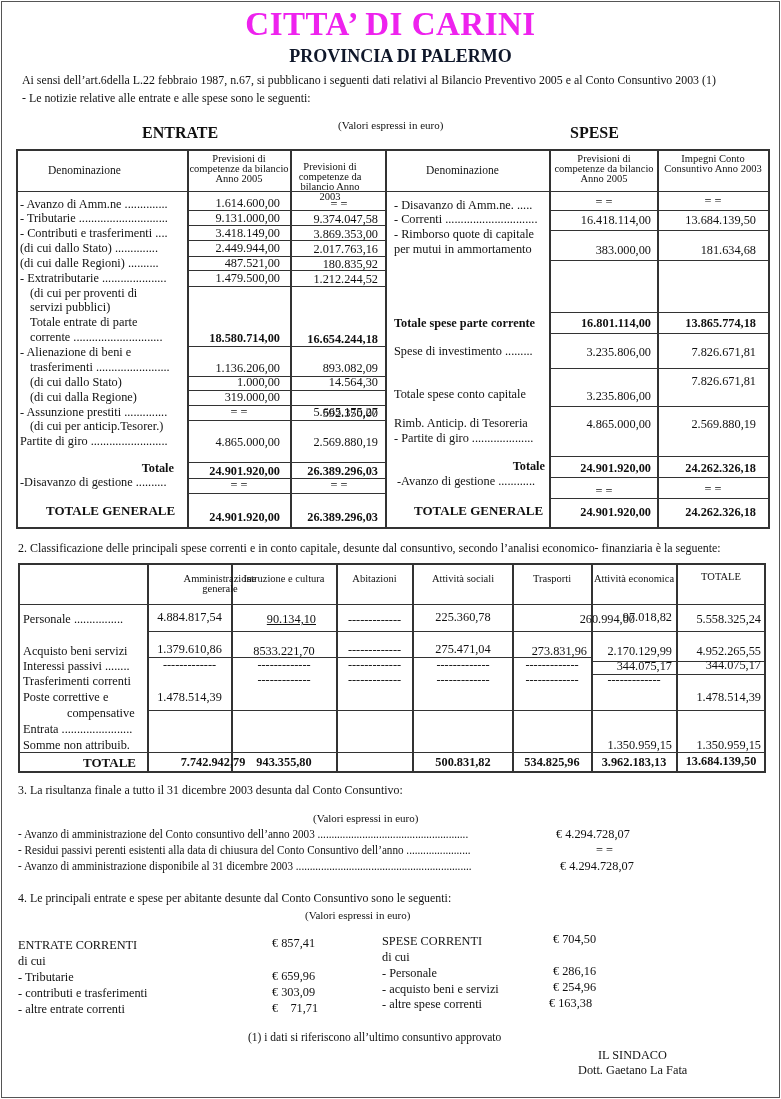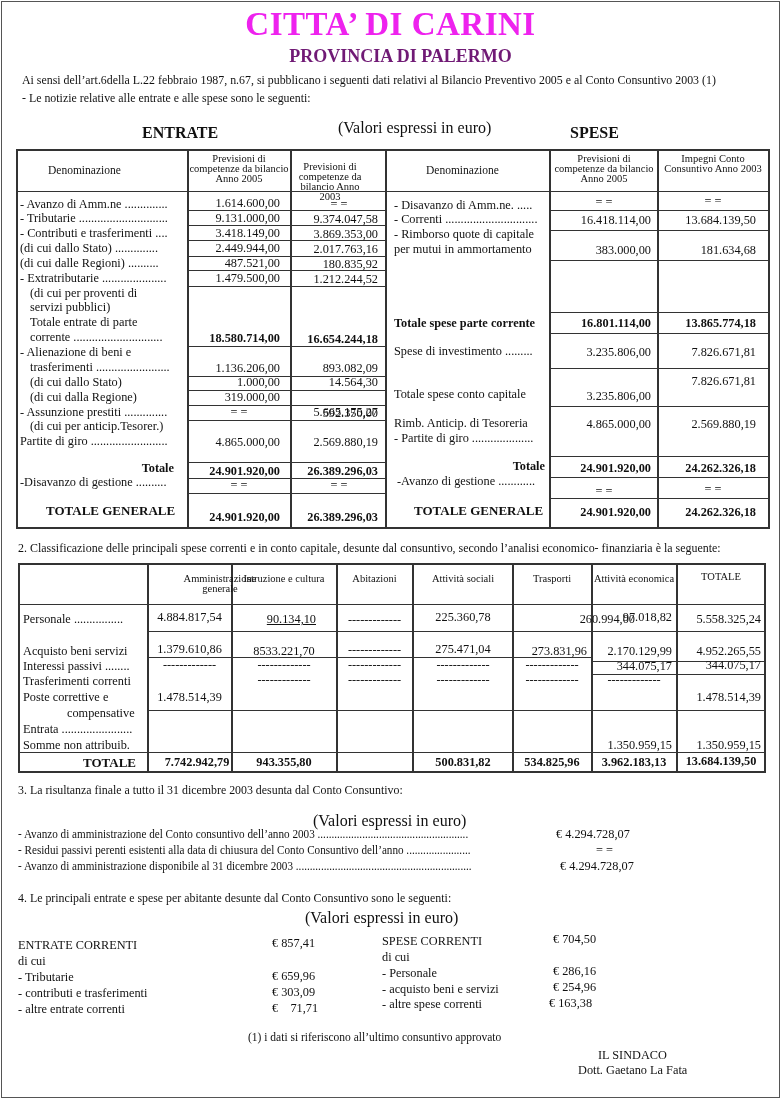--- a/index.html
+++ b/index.html
@@ -1,24 +1,24 @@
 <!DOCTYPE html>
 <html><head>
 <meta charset="utf-8">
 <style>
   * { box-sizing: border-box; margin: 0; padding: 0; }
   html, body { width: 781px; height: 1099px; background: #fff; }
   body { position: relative; font-family: "Liberation Serif", serif; color: #111; overflow: hidden; }
   .frame { position: absolute; left: 1px; top: 1px; width: 779px; height: 1097px; border: 1px solid #555; }
   .abs { position: absolute; white-space: nowrap; }
   .title { left: 0; width: 781px; top: 6px; text-align: center; color: #ee22ee; font-weight: bold; font-size: 33px; letter-spacing: 0.5px; }
-  .subtitle { left: 0; width: 781px; top: 46px; text-align: center; color: #701a75; font-weight: bold; font-size: 18px; padding-left: 20px; }
+  .subtitle { left: 0; width: 781px; top: 46px; text-align: center; color: #0f172a; font-weight: bold; font-size: 18px; padding-left: 20px; }
   .intro { font-size: 13.5px; left: 22px; transform: scaleX(0.88); transform-origin: left; }
   .h-section { font-weight: bold; font-size: 16px; }
-  .small { font-size: 16px; }
+  .small { font-size: 11px; }
   .t { font-size: 12.3px; }
   .b { font-weight: bold; }
   .hd { font-size: 10.5px; text-align: center; line-height: 10px; white-space: normal; }
   .line { position: absolute; background: #333; }
   .r { text-align: right; }
   .c { text-align: center; }
 </style>
 </head>
 <body>
 
@@ -260,21 +260,21 @@
 <div class="abs t c" style="left:413px; top:672px; width:100px;">-------------</div>
 <div class="abs t c" style="left:513px; top:672px; width:78px;">-------------</div>
 <div class="abs t c" style="left:592px; top:672px; width:84px;">-------------</div>
 
 <div class="abs t c" style="left:148px; top:690px; width:83px;">1.478.514,39</div>
 <div class="abs t r" style="left:677px; top:690px; width:84px;">1.478.514,39</div>
 
 <div class="abs t r" style="left:592px; top:738px; width:80px;">1.350.959,15</div>
 <div class="abs t r" style="left:677px; top:738px; width:84px;">1.350.959,15</div>
 
-<div class="abs t c b" style="left:148px; top:755px; width:98px;">7.742.942,79</div>
+<div class="abs t c b" style="left:164px; top:755px; width:98px;">7.742.942,79</div>
 <div class="abs t c b" style="left:232px; top:755px; width:104px;">943.355,80</div>
 <div class="abs t c b" style="left:413px; top:755px; width:100px;">500.831,82</div>
 <div class="abs t c b" style="left:513px; top:755px; width:78px;">534.825,96</div>
 <div class="abs t c b" style="left:592px; top:755px; width:84px;">3.962.183,13</div>
 <div class="abs t c b" style="left:677px; top:754px; width:88px;">13.684.139,50</div>
 
 <div class="abs" style="left:18px; top:782px; font-size:13.5px; transform:scaleX(0.88); transform-origin:left;">3. La risultanza finale a tutto il 31 dicembre 2003 desunta dal Conto Consuntivo:</div>
 <div class="abs small" style="left:313px; top:812px;">(Valori espressi in euro)</div>
 <div class="abs" style="left:18px; top:827px; font-size:12px; transform:scaleX(0.93); transform-origin:left;">- Avanzo di amministrazione del Conto consuntivo dell’anno 2003 ......................................................</div>
 <div class="abs t" style="left:556px; top:827px;">€ 4.294.728,07</div>

